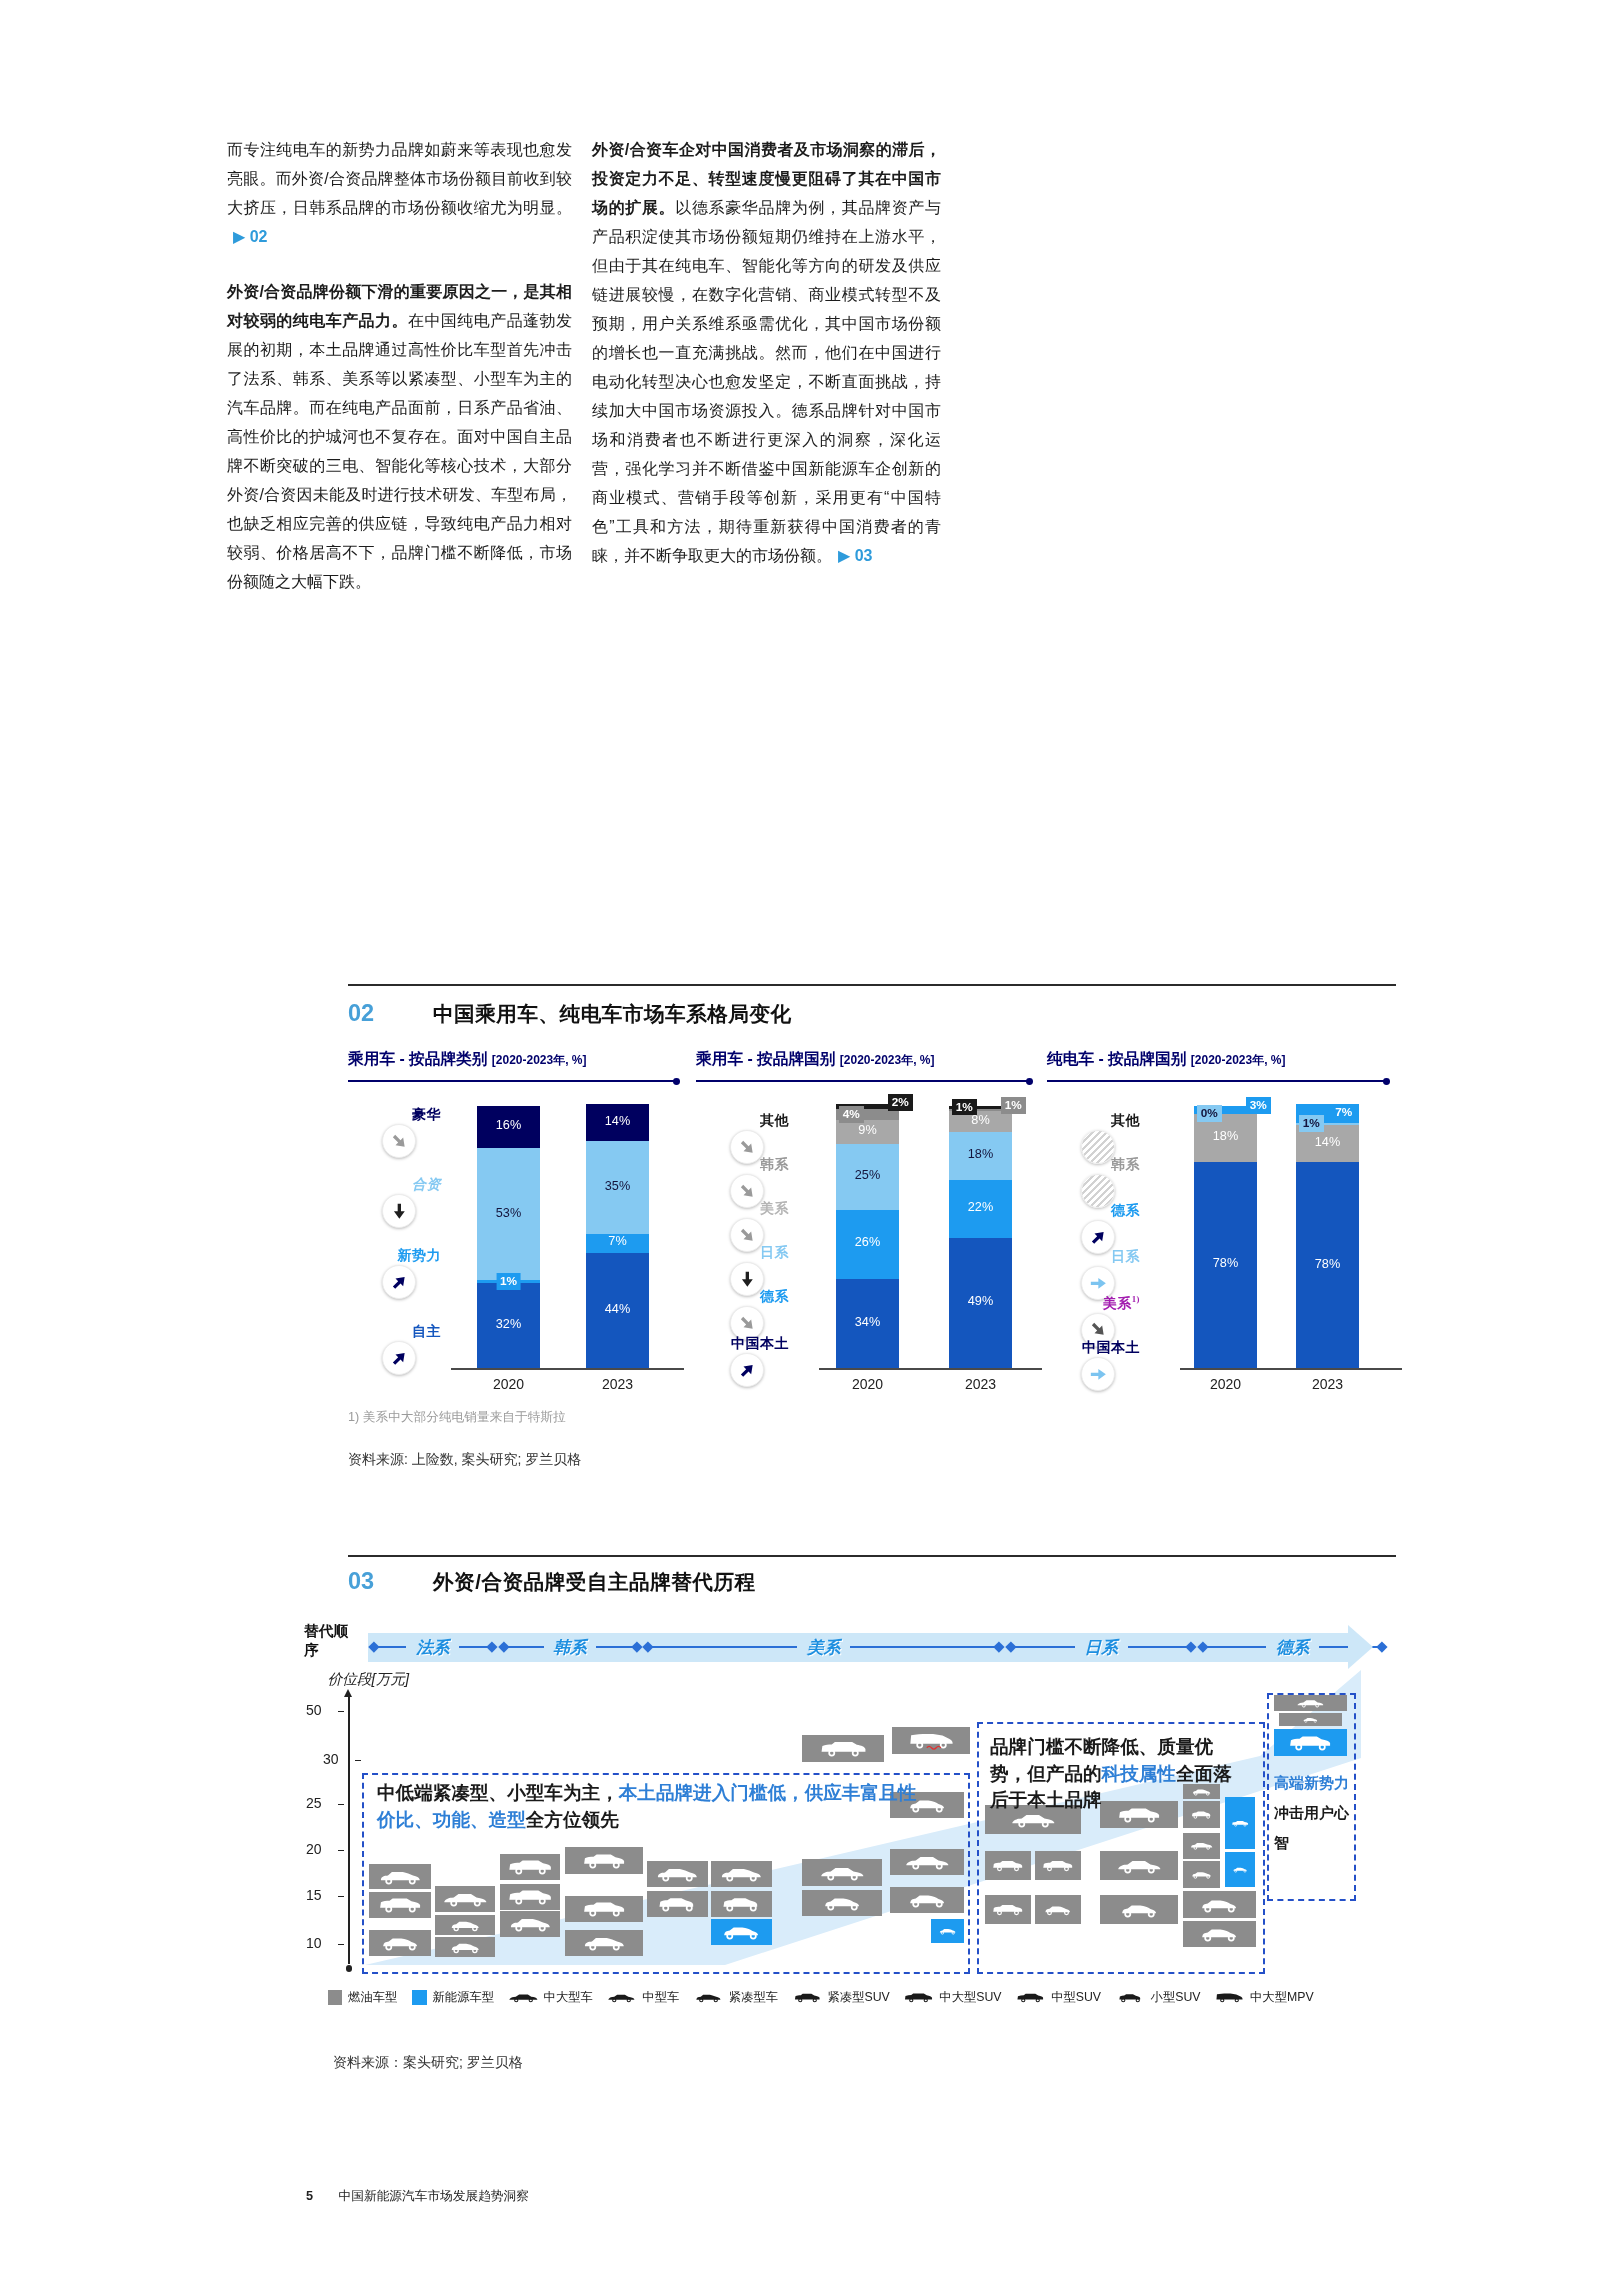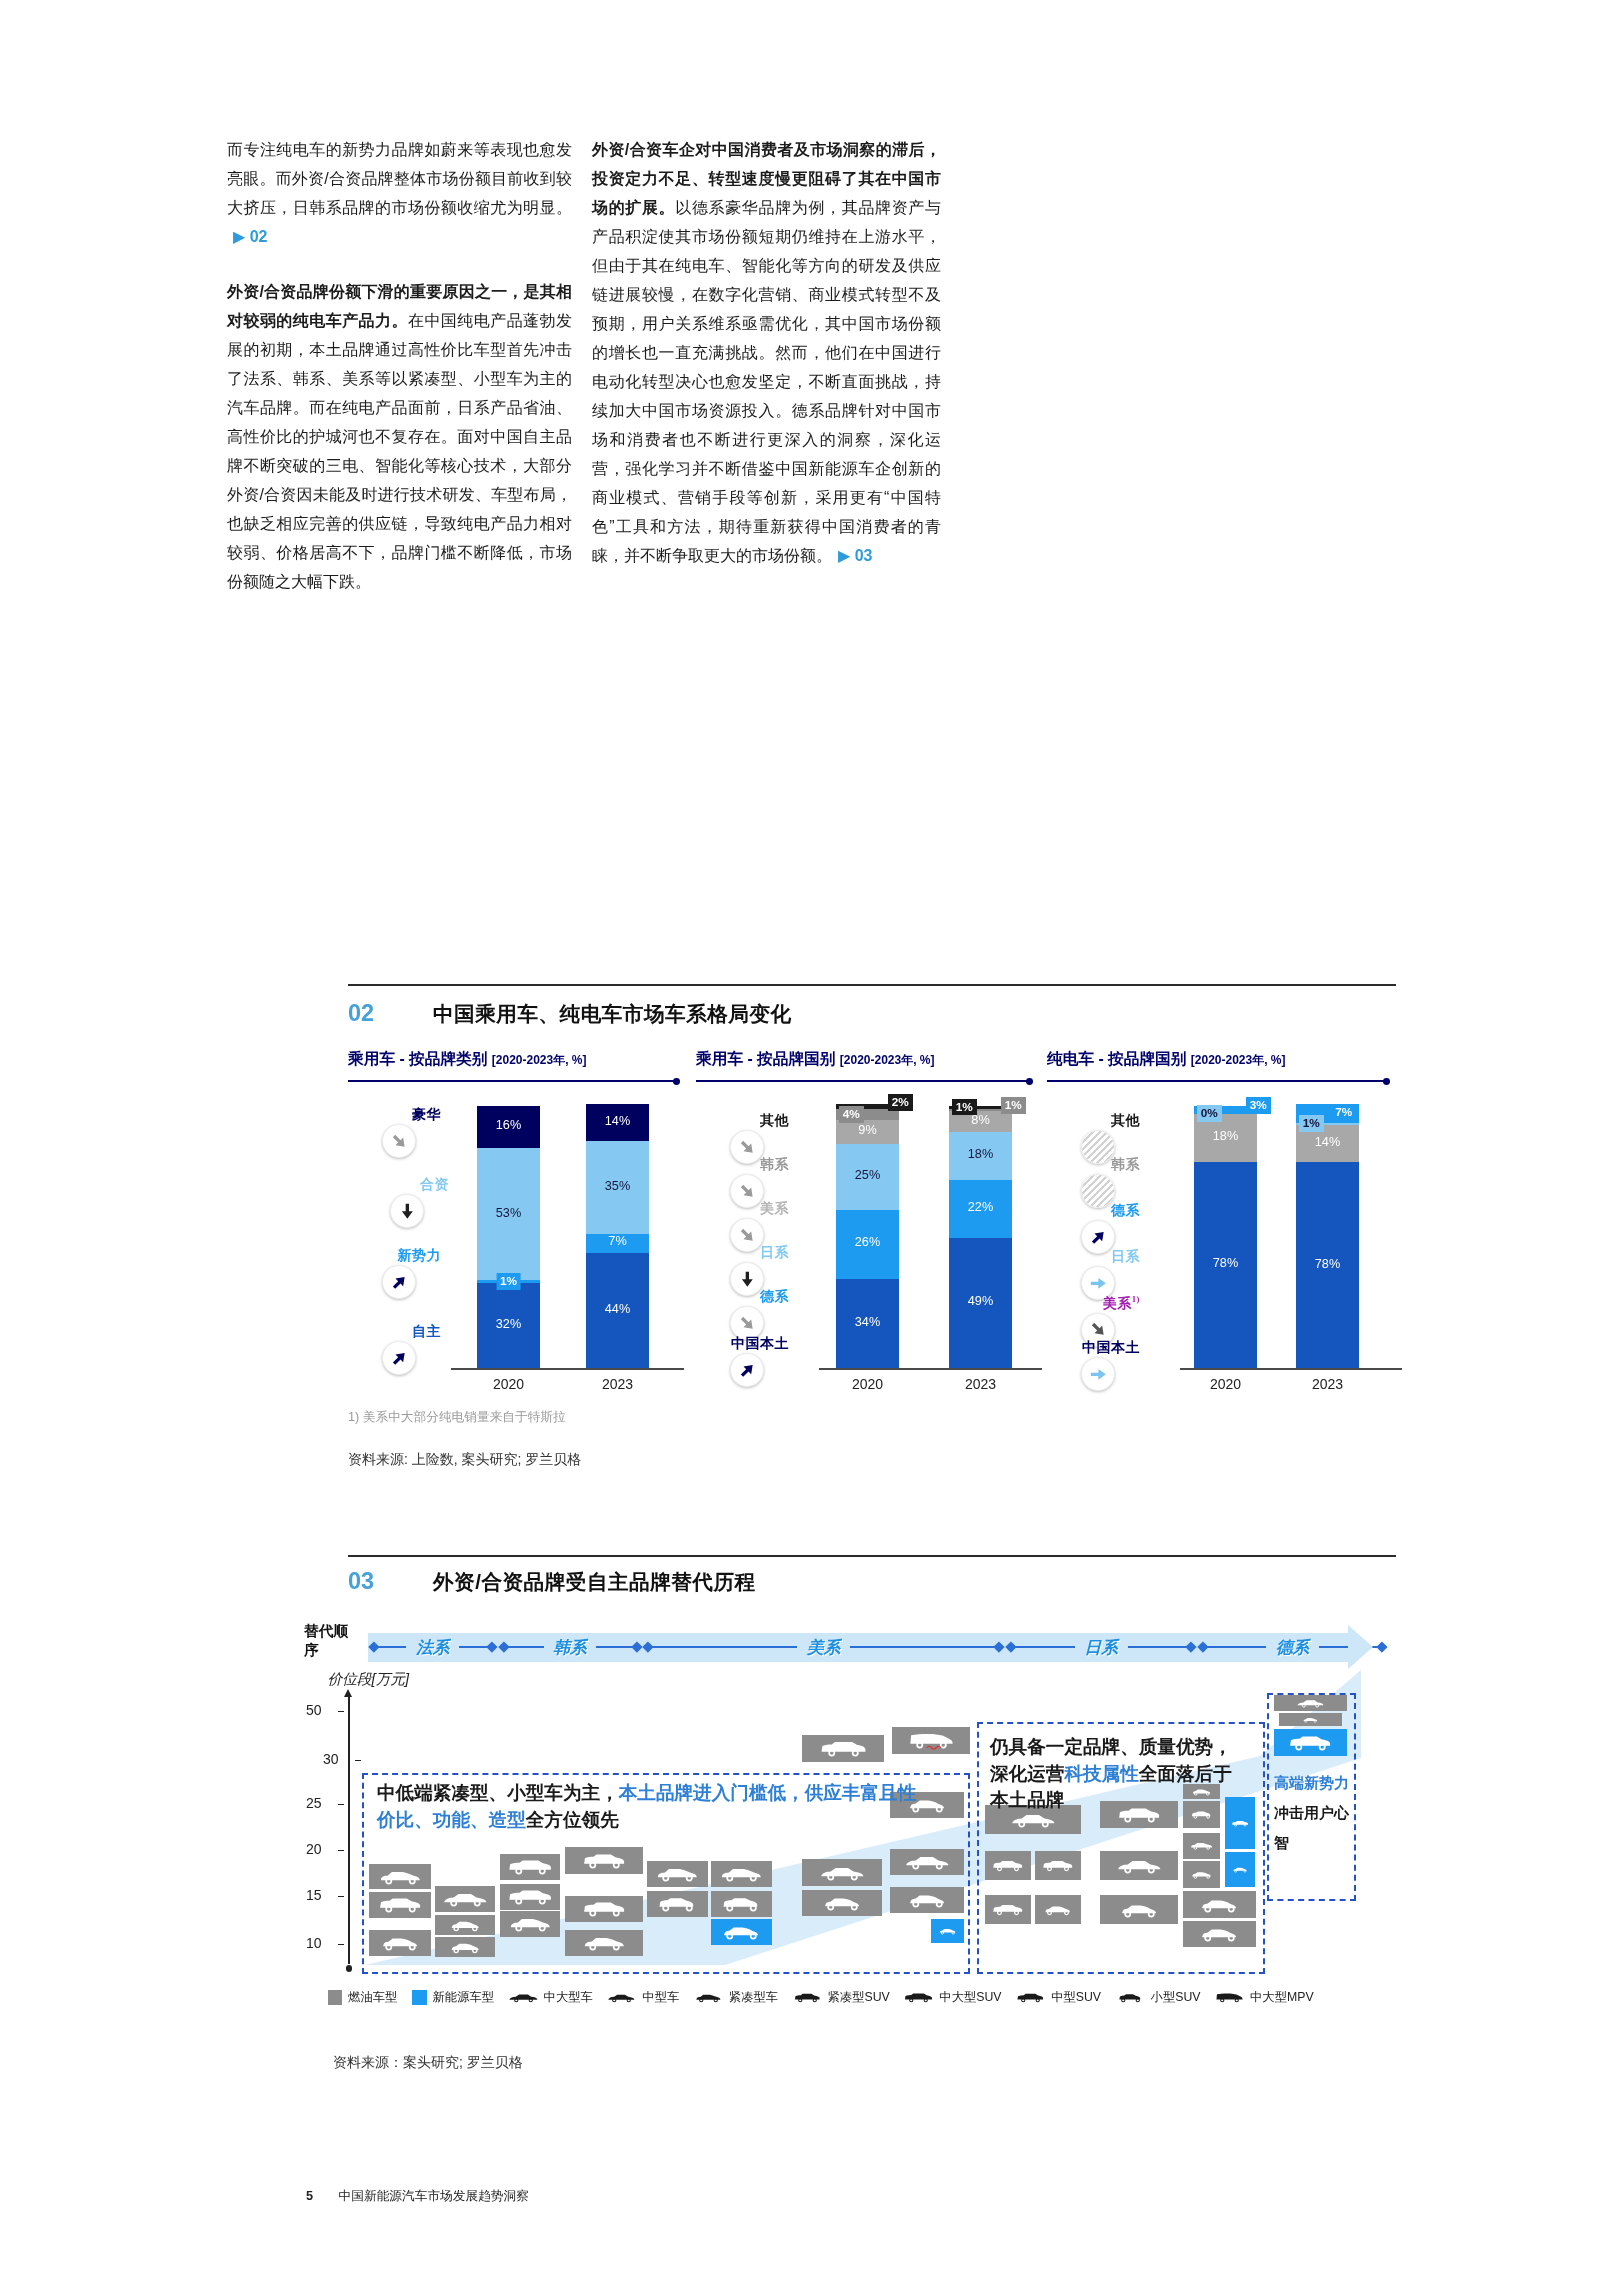--- a/index.html
+++ b/index.html
@@ -101,21 +101,21 @@
         <div class="ptitle"><b>乘用车 - 按品牌类别</b> <span class="period">[2020-2023年, %]</span></div>
         <div class="tline" style="width: 330px;"></div>
         <div class="lgrow" style="left: 0px; top: 65px;">
           <span class="lglabel" style="color: rgb(0, 0, 95);">豪华</span>
           <span class="lgcirc">
             <svg width="16.7" height="16.7" viewBox="0 0 20 20" style="transform:rotate(45deg)">
               <polygon points="1,8 10,8 10,3.5 19,10 10,16.5 10,12 1,12" fill="#9a9a9a"></polygon>
             </svg>
           </span>
         </div>
-        <div class="lgrow" style="left: 8px; top: 135px;">
+        <div class="lgrow" style="left: 0px; top: 135px; font-style: italic;">
           <span class="lglabel" style="color: rgb(133, 201, 242);">合资</span>
           <span class="lgcirc">
             <svg width="16.7" height="16.7" viewBox="0 0 20 20" style="transform:rotate(90deg)">
               <polygon points="1,8 10,8 10,3.5 19,10 10,16.5 10,12 1,12" fill="#1f1f1f"></polygon>
             </svg>
           </span>
         </div>
         <div class="lgrow" style="left: 0px; top: 206px;">
           <span class="lglabel" style="color: rgb(29, 155, 240);">新势力</span>
           <span class="lgcirc">
@@ -361,21 +361,21 @@
       <div class="ytick" style="left: 2px; top: 83px;"><i>50</i></div>
       <div class="ytick" style="left: 19px; top: 132px;"><i>30</i></div>
       <div class="ytick" style="left: 2px; top: 176px;"><i>25</i></div>
       <div class="ytick" style="left: 2px; top: 222px;"><i>20</i></div>
       <div class="ytick" style="left: 2px; top: 268px;"><i>15</i></div>
       <div class="ytick" style="left: 2px; top: 316px;"><i>10</i></div>
       <div class="region" style="left: 58px; top: 154px; width: 604px; height: 197px;"></div>
       <div class="region" style="left: 673px; top: 103px; width: 284px; height: 248px;"></div>
       <div class="region" style="left: 963px; top: 74px; width: 85px; height: 204px;"></div>
       <div class="ann ann1" style="left: 73px; top: 161px; width: 541px;"><span class="d">中低端紧凑型、小型车为主，</span><span class="b">本土品牌进入门槛低，供应丰富且性价比、功能、造型</span><span class="d">全方位领先</span></div>
-      <div class="ann ann1" style="left: 686px; top: 115px; width: 257px;"><span class="d">仍具备一定品牌、质量优势，深化运营</span><span class="b">科技属性</span><span class="d">全面落后于本土品牌</span></div>
+      <div class="ann ann1" style="left: 686px; top: 115px; width: 257px;"><span class="d">品牌门槛不断降低、质量优势，但产品的</span><span class="b">科技属性</span><span class="d">全面落后于本土品牌</span></div>
       <div class="ann ann3" style="left: 970px; top: 149px; width: 76px;"><span class="b">高端新势力</span><span class="d">冲击用户心智</span></div>
       <div class="tile" style="left: 498px; top: 116px; width: 82px; height: 27.4px;">
         <svg width="47" height="18.6" viewBox="0 0 60 22">
           <path d="M2 15.5 L3 8 C7 6.5 11 6 15 6 L19 3 L41 3 L47 6.5 C53 7.5 57 9 58 12 L58 15.5 Z" fill="#ffffff"></path>
           <circle cx="15" cy="17" r="3.3" fill="none" stroke="#ffffff" stroke-width="2.2"></circle>
           <circle cx="45" cy="17" r="3.3" fill="none" stroke="#ffffff" stroke-width="2.2"></circle>
         </svg>
       </div>
       <div class="tile" style="left: 588px; top: 108px; width: 78px; height: 27.4px;">
         <svg width="47" height="18.6" viewBox="0 0 60 22">

